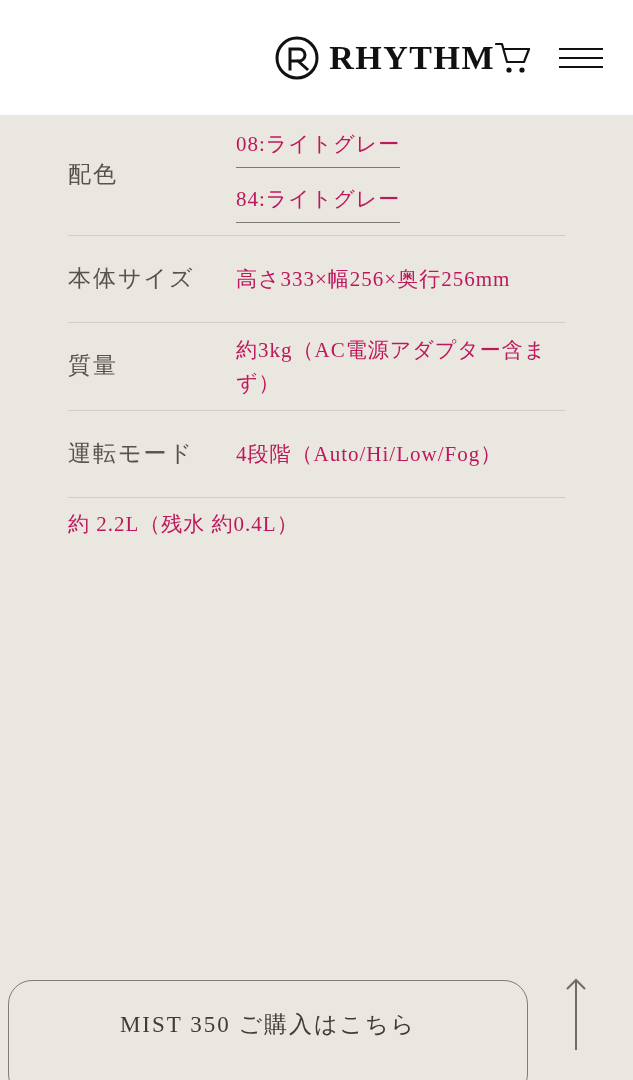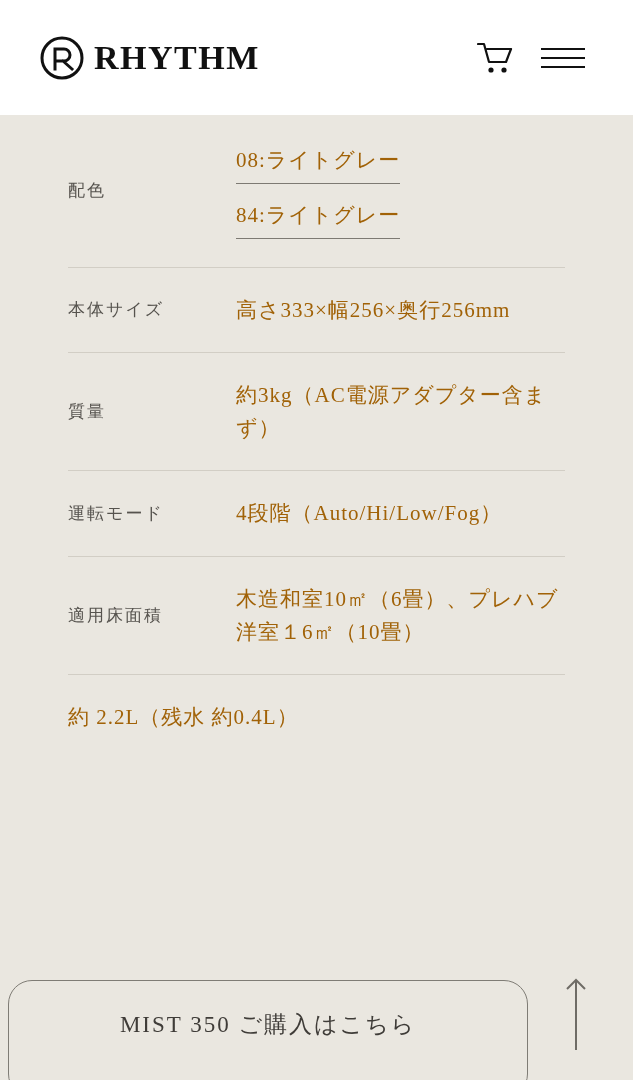--- a/index.html
+++ b/index.html
@@ -21,22 +21,22 @@
     overflow: hidden;
   }
 
   
   .header {
     position: relative;
     height: 115px;
     background: #ffffff;
     display: flex;
     align-items: center;
-    justify-content: space-between;
-    padding: 0 48px 0 40px;
+    justify-content: flex-end;
+    padding: 0 30px 0 40px;
   }
   .brand {
     display: flex;
     align-items: center;
     gap: 10px;
   }
   .brand-mark {
     width: 44px;
     height: 44px;
     flex: 0 0 44px;
@@ -84,32 +84,32 @@
   }
   .spec-row {
     display: table;
     width: 100%;
     border-bottom: 1px solid #d2cec5;
   }
   .spec-row.first { border-top: none; }
   .spec-row.last { border-bottom: none; }
   .spec-label {
     width: 168px;
-    font-size: 17px;
+    font-size: 23px;
     letter-spacing: 2px;
     color: #56534e;
     padding: 26px 0;
     line-height: 1.5;
   }
   .spec-value {
     font-size: 21px;
     letter-spacing: 1px;
     line-height: 1.55;
-    color: #a16207;
-    padding: 26px 0;
+    color: #be185d;
+    padding: 10px 0;
   }
   .color-list { line-height: 1.9; }
   .color-item {
     display: inline-block;
     border-bottom: 1px solid #7d7a73;
     padding-bottom: 2px;
     margin-bottom: 12px;
     letter-spacing: 1px;
   }
   .color-item.second { margin-bottom: 2px; }
@@ -201,24 +201,20 @@
         <div class="spec-label">質量</div>
         <div class="spec-value">約3kg（AC電源アダプター含まず）</div>
       </div>
 
 
       <div class="spec-row">
         <div class="spec-label">運転モード</div>
         <div class="spec-value">4段階（Auto/Hi/Low/Fog）</div>
       </div>
 
-      <div class="spec-row">
-        <div class="spec-label">適用床面積</div>
-        <div class="spec-value">木造和室10㎡（6畳）、プレハブ洋室１6㎡（10畳）</div>
-      </div>
 
       <div class="spec-row last">
         <div class="spec-value">約 2.2L（残水 約0.4L）</div>
       </div>
 
     </div>
   </div>
 
   <div class="cta-bar">
     <div class="cta-button">MIST 350  ご購入はこちら</div>

